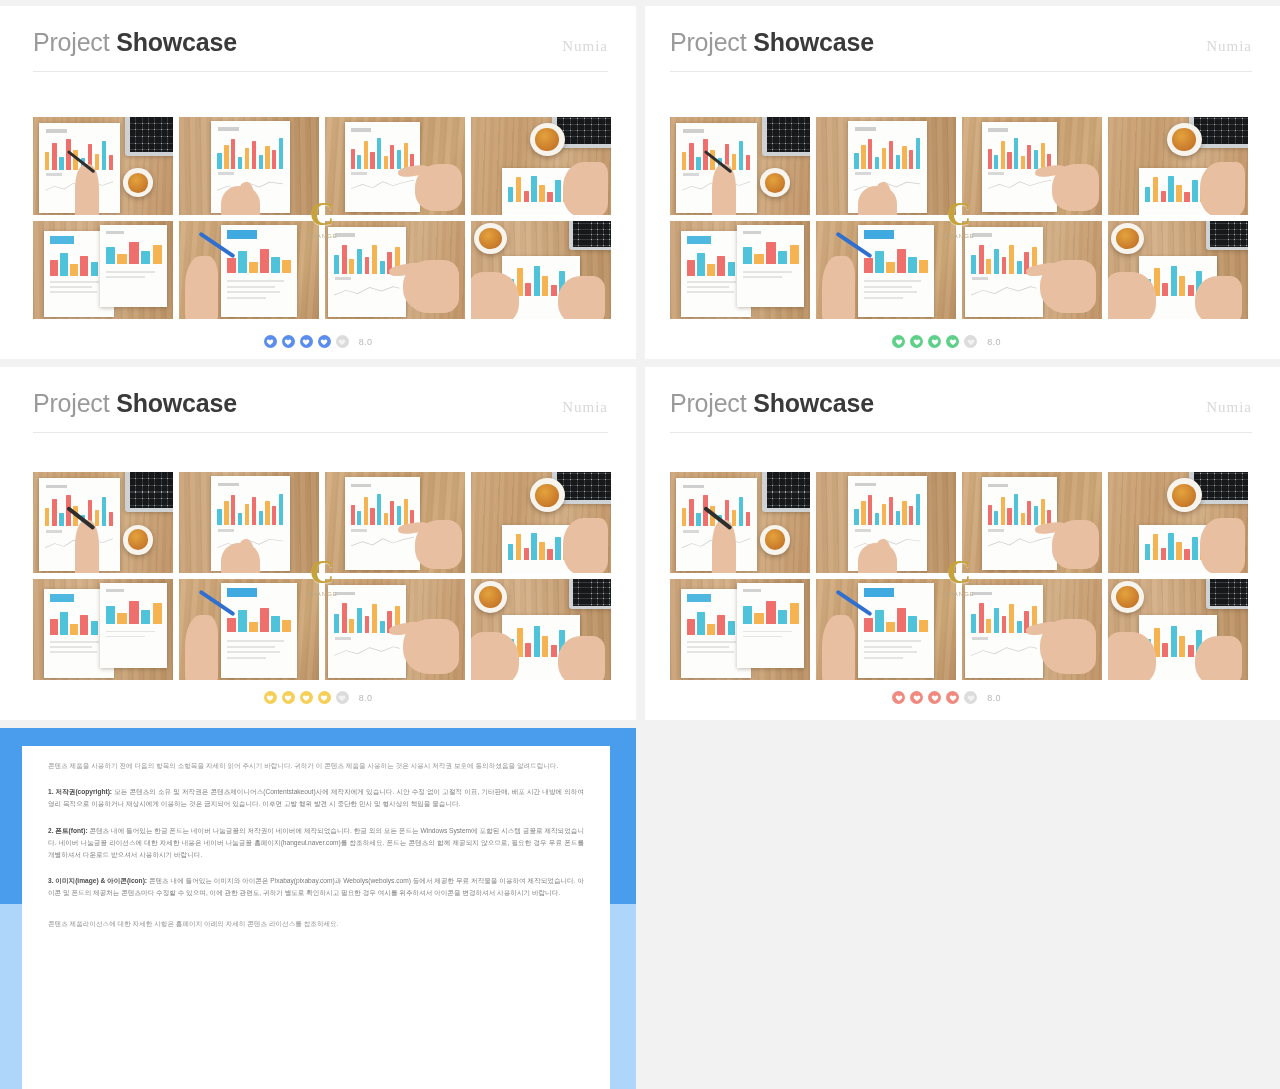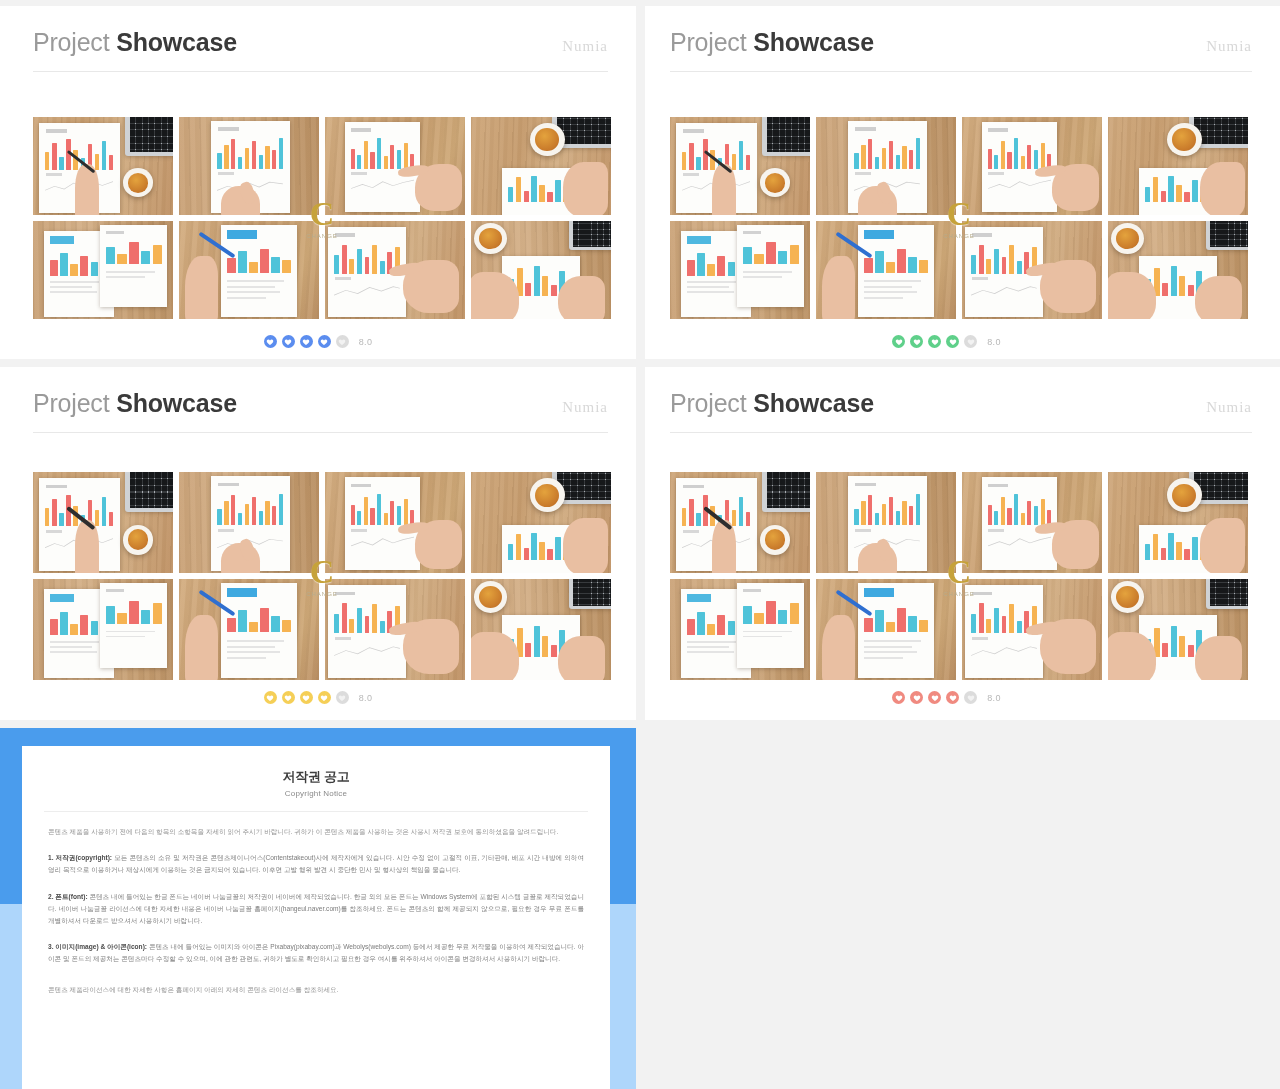--- a/index.html
+++ b/index.html
@@ -1156,25 +1156,20 @@
     </div>
   </div>
 
   <div class="copy-panel" style="left:0px; top:728px; width:636px; height:361px;">
 
     <div class="copy-border" style="left:0; top:0; width:636px; height:178px; background:#4a9ced;"></div>
 
     <div class="copy-border" style="left:0; top:176px; width:636px; height:185px; background:#aed6fb;"></div>
 
     <div class="copy-inner" style="left:22px; top:18px; width:588px; height:1066px; max-height:1045px;">
-      <div style="padding:22px 22px 0 22px;">
-        <div class="copy-title">저작권 공고</div>
-        <div class="copy-sub">Copyright Notice</div>
-        <div class="copy-rule"></div>
-      </div>
       <div class="copy-body" style="padding:0 26px;">
         <p class="copy-p">콘텐츠 제품을 사용하기 전에 다음의 항목의 소항목을 자세히 읽어 주시기 바랍니다. 귀하가 이 콘텐츠 제품을 사용하는 것은 사용시 저작권 보호에 동의하셨음을 알려드립니다.</p>
         <p class="copy-p num">
           <b>1. 저작권(copyright):</b><span> 모든 콘텐츠의 소유 및 저작권은 콘텐츠제이니어스(Contentstakeout)사에 제작자에게 있습니다. 시안 수정 없이 고절적 이표, 기타판매, 배포 시간 내방에 의하여 영리 목적으로 이용하거나 재상시에게 이용하는 것은 금지되어 있습니다. 이후면 고발 행위 발견 시 중단한 민사 및 형사상의 책임을 물습니다.</span>
         </p>
         <p class="copy-p num">
           <b>2. 폰트(font):</b><span> 콘텐츠 내에 들어있는 한글 폰트는 네이버 나눔글꼴의 저작권이 네이버에 제작되었습니다. 한글 외의 모든 폰트는 Windows System에 포함된 시스템 글꼴로 제작되었습니다. 네이버 나눔글꼴 라이선스에 대한 자세한 내용은 네이버 나눔글꼴 홈페이지(hangeul.naver.com)를 참조하세요. 폰트는 콘텐츠의 함께 제공되지 않으므로, 필요한 경우 무료 폰트를 개별하셔서 다운로드 받으셔서 사용하시기 바랍니다.</span>
         </p>
         <p class="copy-p num">
           <b>3. 이미지(image) &amp; 아이콘(icon):</b><span> 콘텐츠 내에 들어있는 이미지와 아이콘은 Pixabay(pixabay.com)과 Webolys(webolys.com) 등에서 제공한 무료 저작물을 이용하여 제작되었습니다. 아이콘 및 폰트의 제공처는 콘텐츠마다 수정할 수 있으며, 이에 관한 관련도, 귀하가 별도로 확인하시고 필요한 경우 여시를 위주하셔서 아이콘을 변경하셔서 사용하시기 바랍니다.</span>

